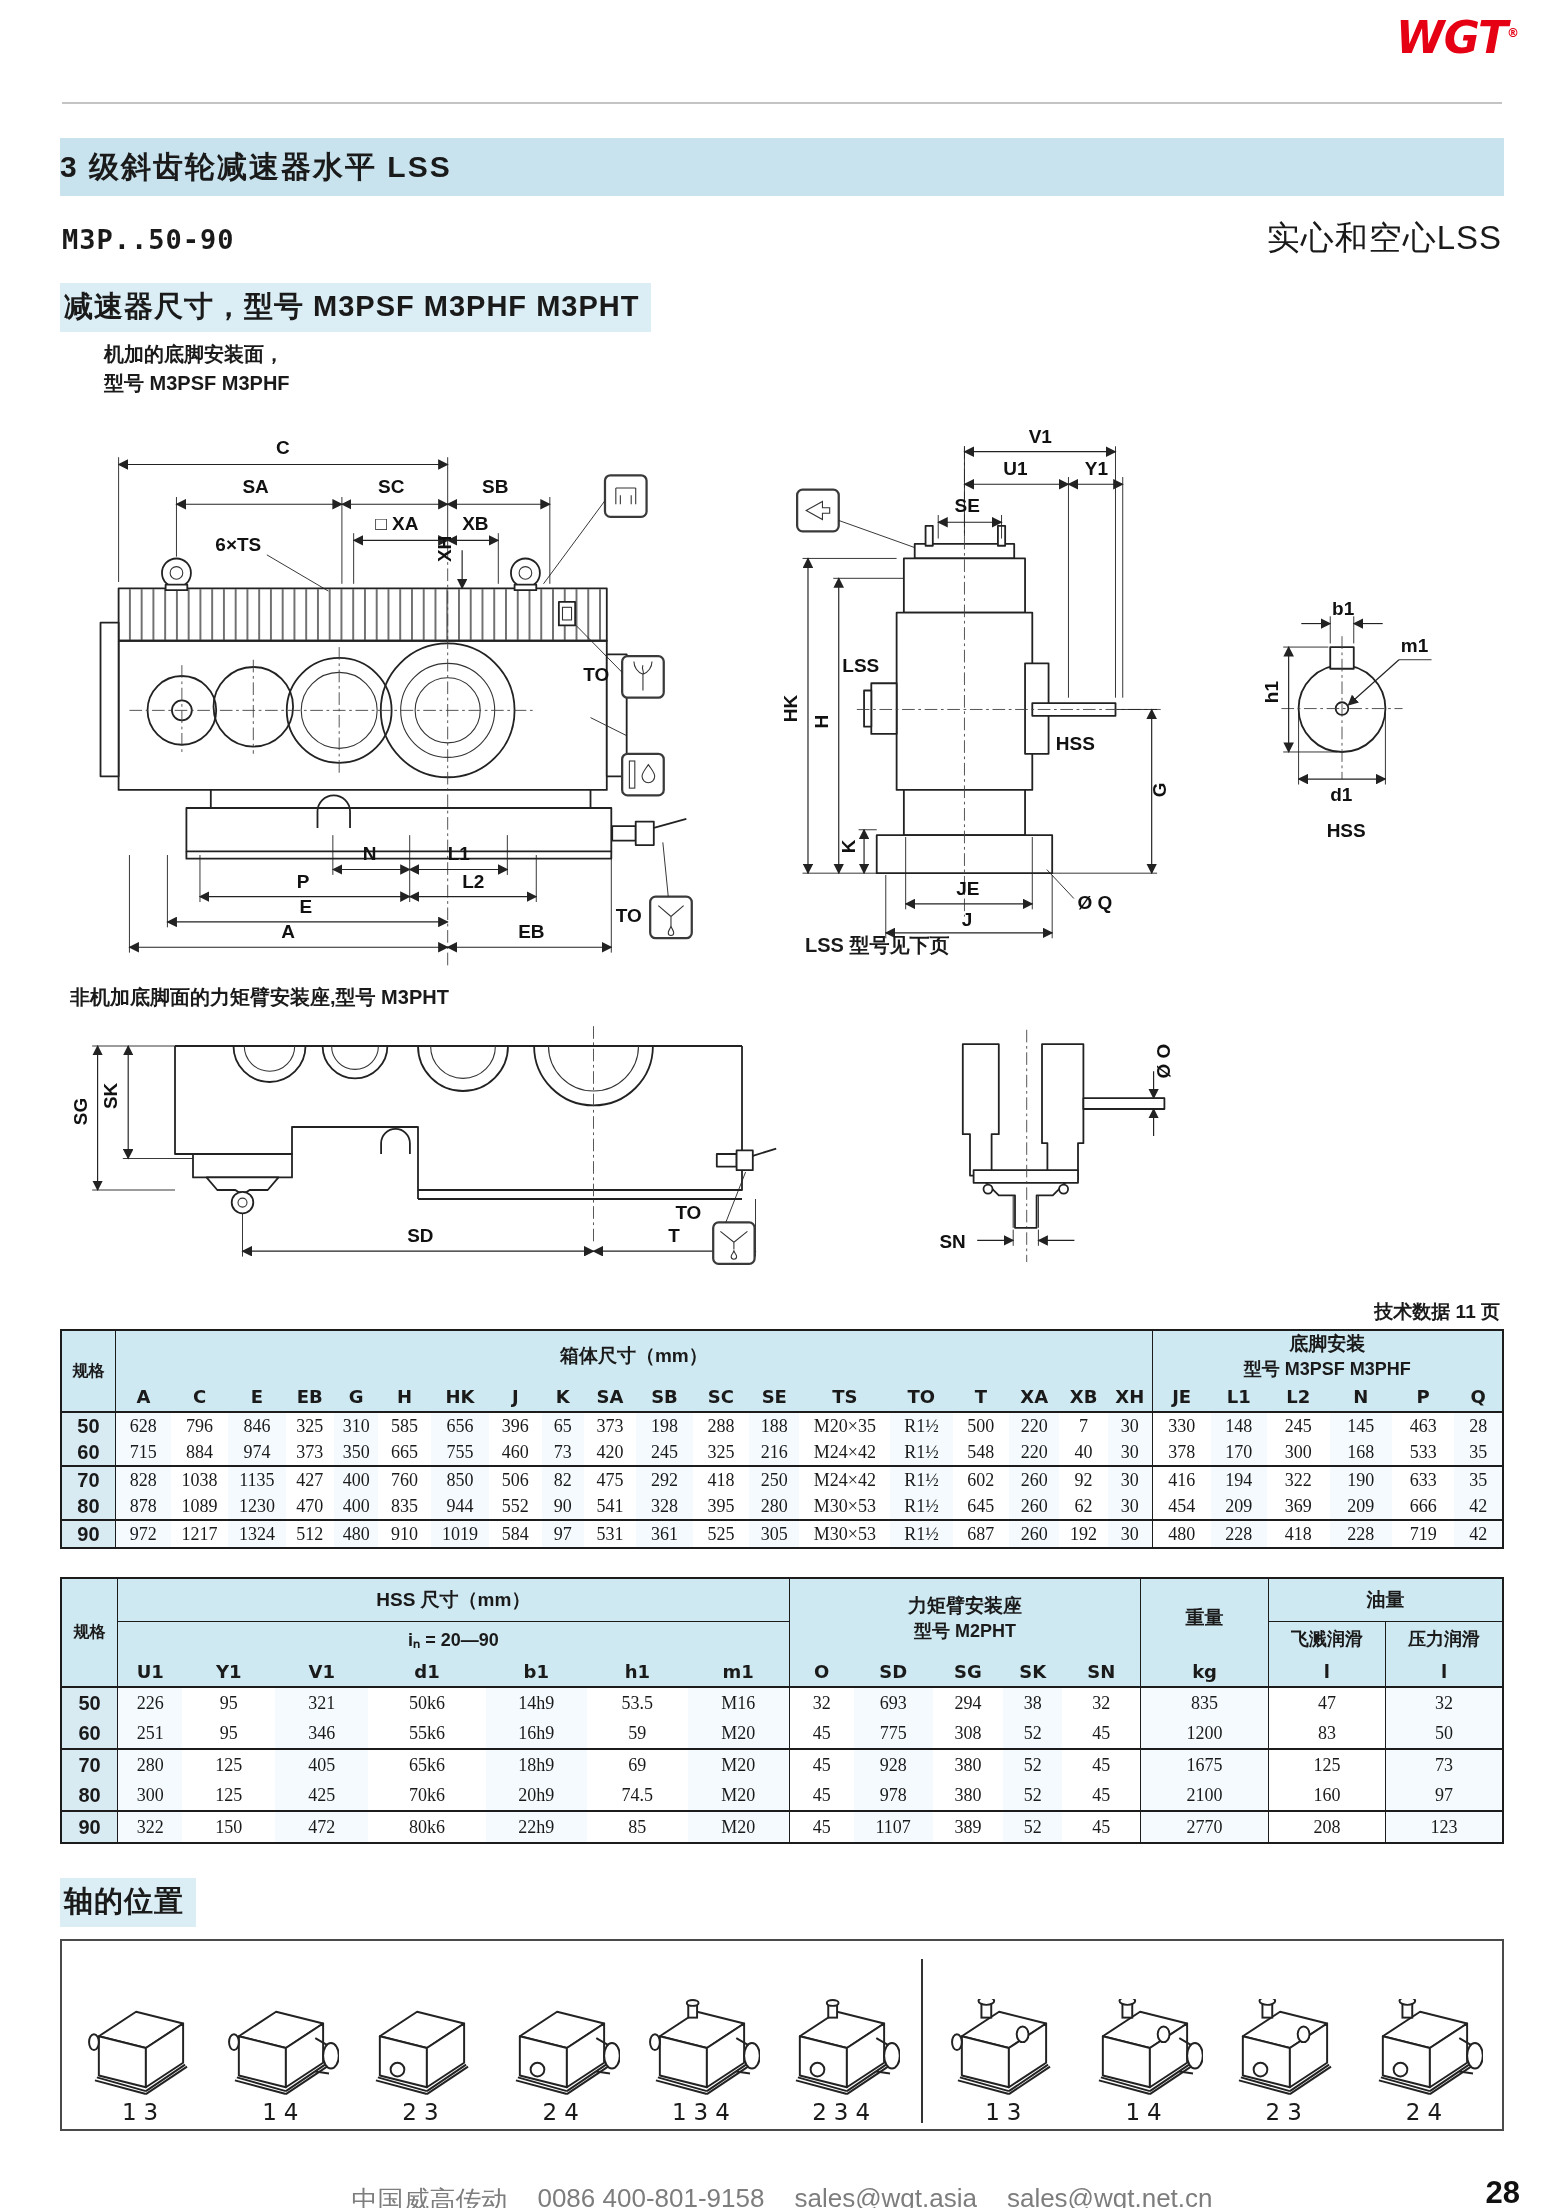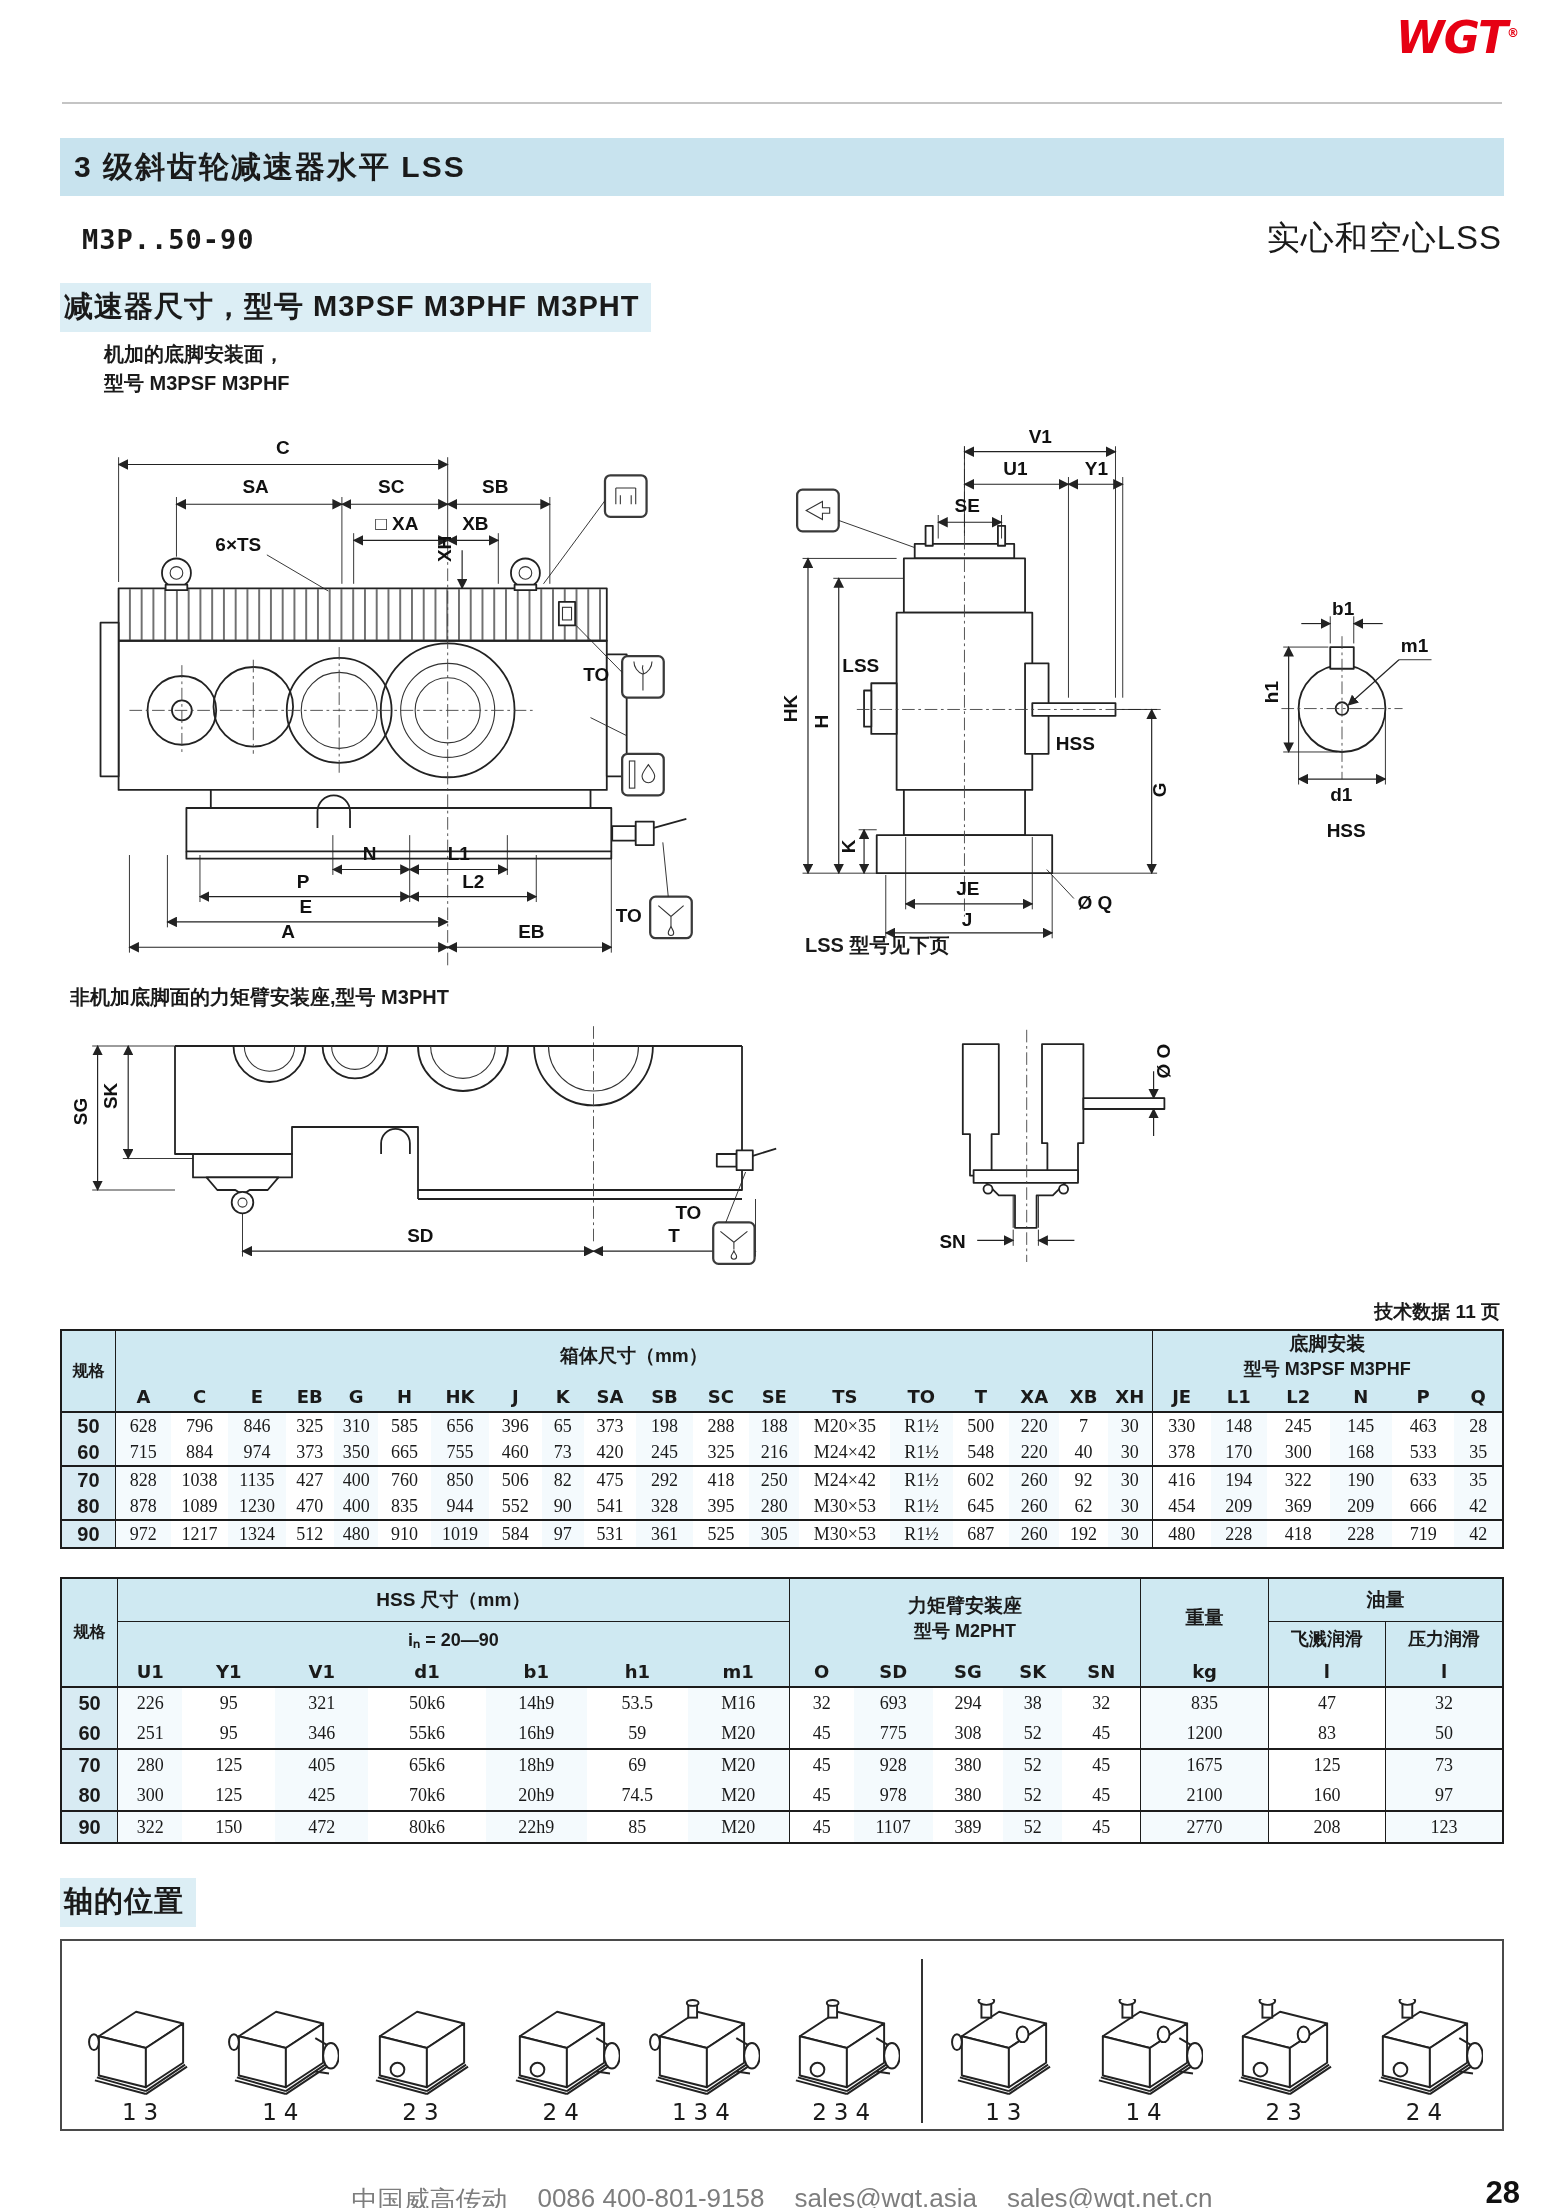--- a/index.html
+++ b/index.html
@@ -7,24 +7,24 @@
   .page{position:relative;width:1564px;height:1799px;background:#fff;}
 
   .logo{position:absolute;top:12px;right:46px;font-family:"DejaVu Sans",sans-serif;
         font-style:italic;font-weight:900;font-size:44px;color:#e60013;letter-spacing:-1px;}
   .logo sup{font-size:12px;font-style:normal;}
 
   .topline{margin:0 62px;border:none;border-top:2px solid #c4c4c4;padding:0;height:0;}
   .spacer-top{height:102px;}
 
   .banner{margin:34px 60px 0;height:58px;background:#c8e3ee;display:flex;align-items:center;
-          padding-left:14px;font-size:30px;font-weight:bold;letter-spacing:2px;}
+          font-size:30px;font-weight:bold;letter-spacing:2px;}
 
   .model-row{margin:20px 62px 0;display:flex;justify-content:space-between;align-items:baseline;}
-  .model-range{font-family:"DejaVu Sans Mono",monospace;font-weight:bold;font-size:27px;letter-spacing:1px;margin-left:20px;}
+  .model-range{font-family:"DejaVu Sans Mono",monospace;font-weight:bold;font-size:27px;letter-spacing:1px;}
   .right-note{font-size:33px;font-weight:400;letter-spacing:1px;}
 
   .sec-title{margin:22px 60px 0;}
   .hl{background:#dceef5;padding:4px 12px 5px 4px;font-size:29px;font-weight:bold;letter-spacing:1px;display:inline-block;}
 
   .notes{margin:8px 0 0 104px;font-size:20px;font-weight:600;line-height:1.45;}
   .torque-note{margin:4px 0 0 70px;font-size:20px;font-weight:600;}
 
   .drawings1{position:relative;margin:12px 0 0 0;height:570px;}
   .drawings2{position:relative;margin:8px 0 0 0;height:270px;}

